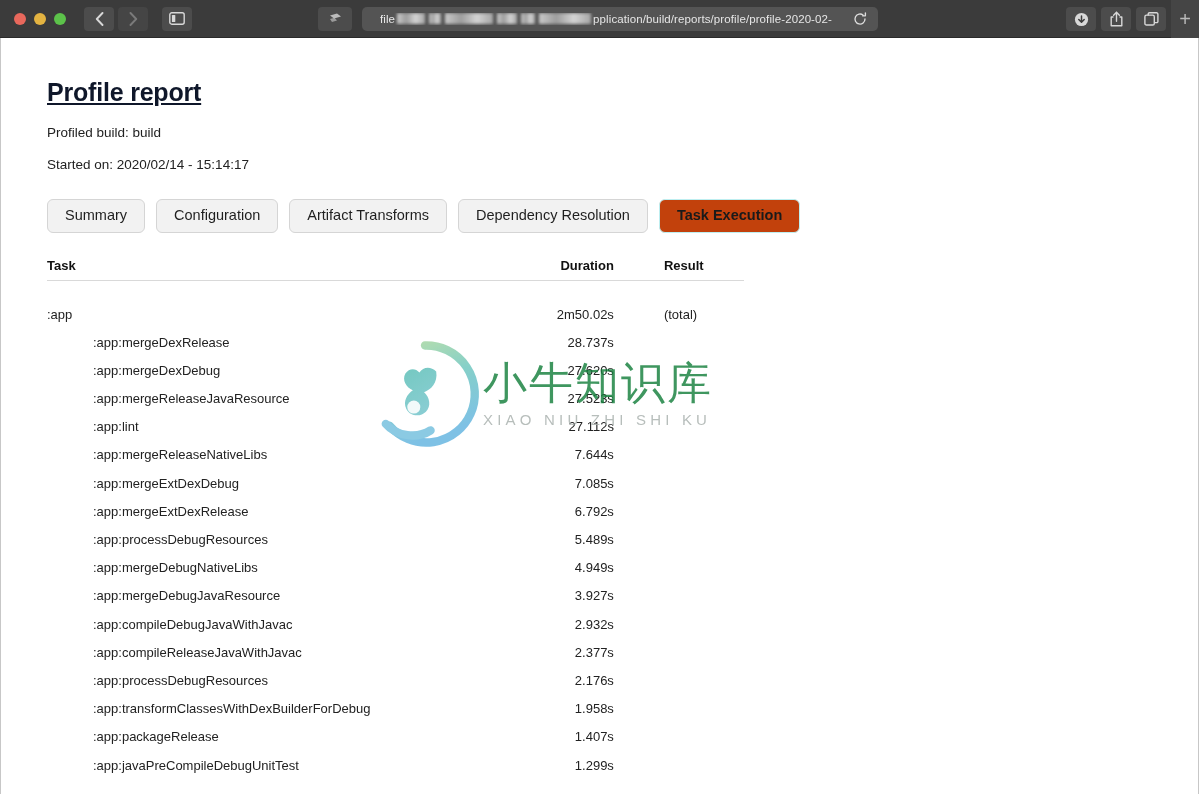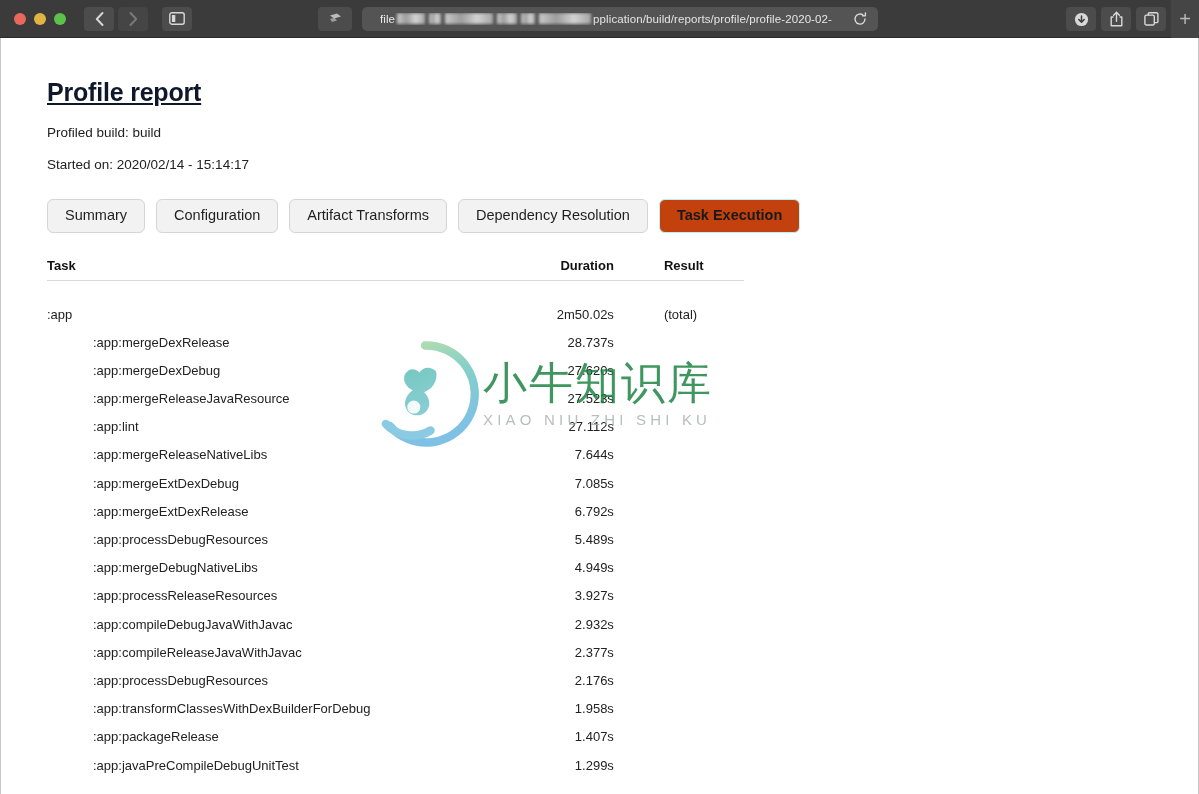--- a/index.html
+++ b/index.html
@@ -378,21 +378,21 @@
             <td class="col-task">:app:processDebugResources</td>
             <td class="col-duration">5.489s</td>
             <td class="col-result"></td>
           </tr>
           <tr class="child">
             <td class="col-task">:app:mergeDebugNativeLibs</td>
             <td class="col-duration">4.949s</td>
             <td class="col-result"></td>
           </tr>
           <tr class="child">
-            <td class="col-task">:app:processReleaseResources</td>
+            <td class="col-task">:app:mergeDebugJavaResource</td>
             <td class="col-duration">3.927s</td>
             <td class="col-result"></td>
           </tr>
           <tr class="child">
             <td class="col-task">:app:compileDebugJavaWithJavac</td>
             <td class="col-duration">2.932s</td>
             <td class="col-result"></td>
           </tr>
           <tr class="child">
             <td class="col-task">:app:compileReleaseJavaWithJavac</td>

